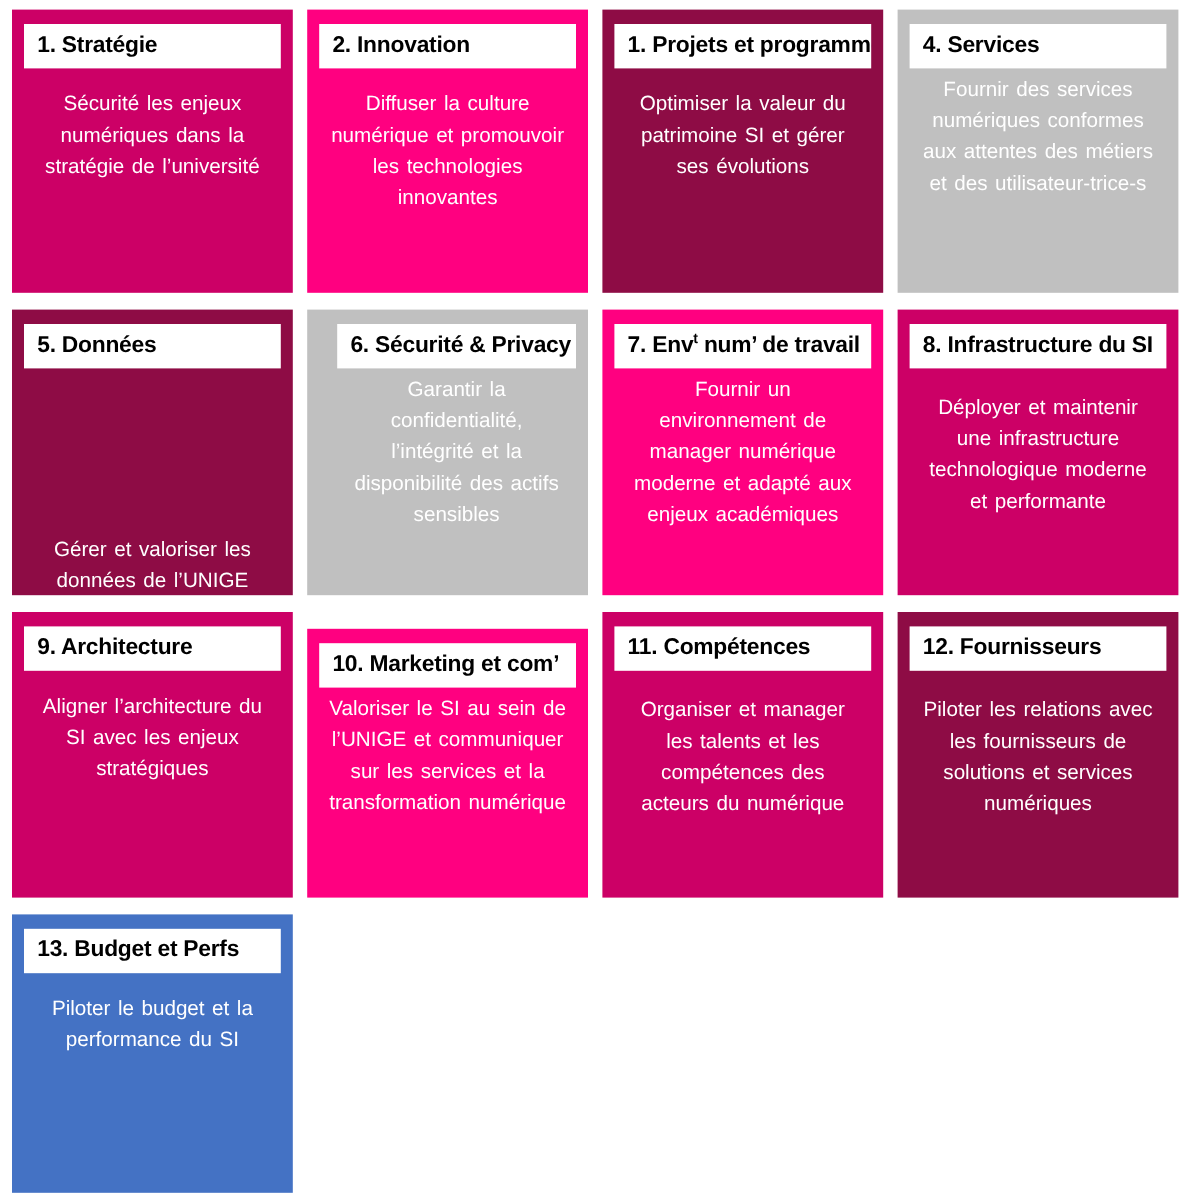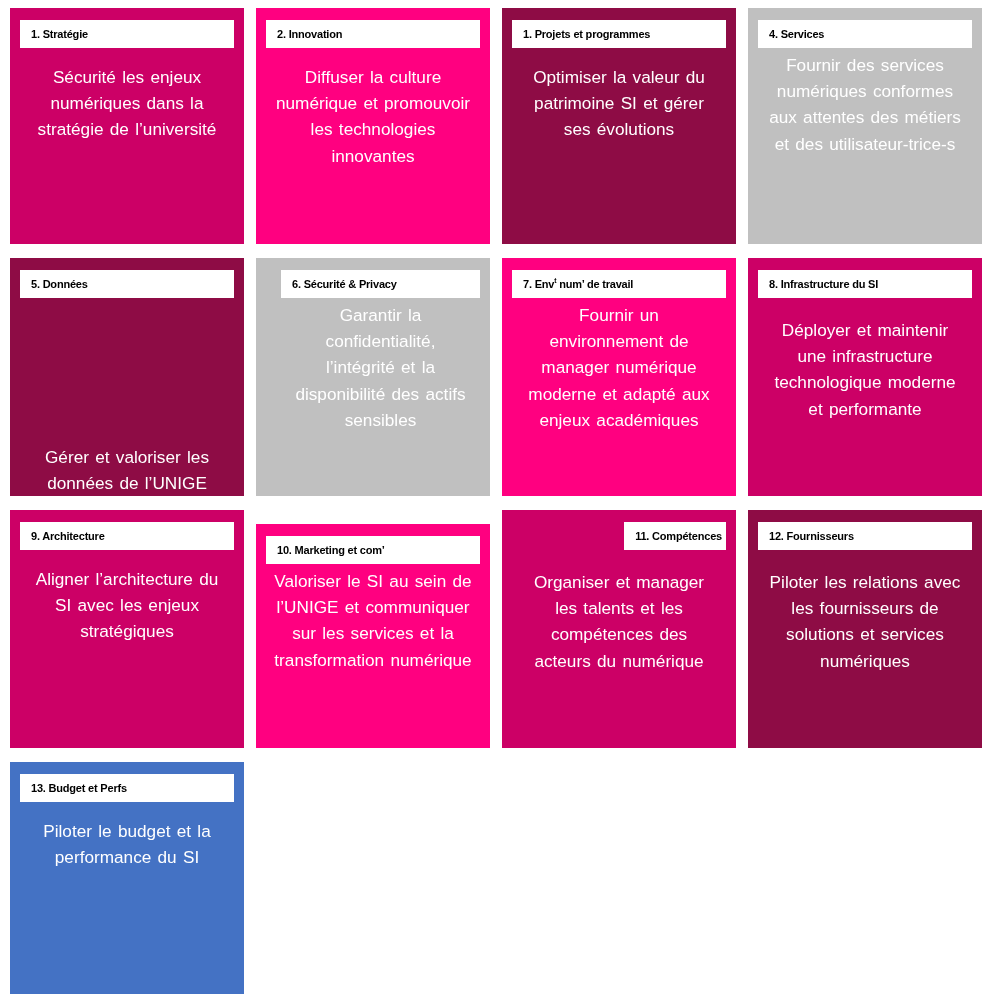--- a/index.html
+++ b/index.html
@@ -40,21 +40,21 @@
     display: flex;
     flex-direction: column;
     align-items: stretch;
     overflow: hidden;
   }
 
   .card-title {
     background: #ffffff;
     color: #000000;
     font-weight: bold;
-    font-size: 11px;
+    font-size: 19px;
     line-height: 1.1;
     letter-spacing: -0.2px;
     padding: 8px 4px 8px 11px;
     text-align: left;
     white-space: nowrap;
     overflow: hidden;
   }
 
   .card-title sup {
     font-size: 0.62em;
@@ -113,21 +113,21 @@
         <div class="card-desc">Déployer et maintenir une infrastructure technologique moderne et performante</div>
       </div>
       <div class="card" style="background: rgb(204, 0, 102);">
         <div class="card-title">9. Architecture</div>
         <div class="card-desc">Aligner l’architecture du SI avec les enjeux stratégiques</div>
       </div>
       <div class="card tight" style="background: rgb(255, 0, 128); margin-top: 14px;">
         <div class="card-title">10. Marketing et com’</div>
         <div class="card-desc">Valoriser le SI au sein de l’UNIGE et communiquer sur les services et la transformation numérique</div>
       </div>
-      <div class="card snug" style="background: rgb(204, 0, 102); align-items: flex-end;">
+      <div class="card snug" style="background: rgb(204, 0, 102);">
         <div class="card-title">11. Compétences</div>
         <div class="card-desc">Organiser et manager les talents et les compétences des acteurs du numérique</div>
       </div>
       <div class="card snug" style="background: rgb(142, 12, 69);">
         <div class="card-title">12. Fournisseurs</div>
         <div class="card-desc">Piloter les relations avec les fournisseurs de solutions et services numériques</div>
       </div>
       <div class="card" style="background: rgb(68, 114, 196);">
         <div class="card-title">13. Budget et Perfs</div>
         <div class="card-desc">Piloter le budget et la performance du SI</div>

